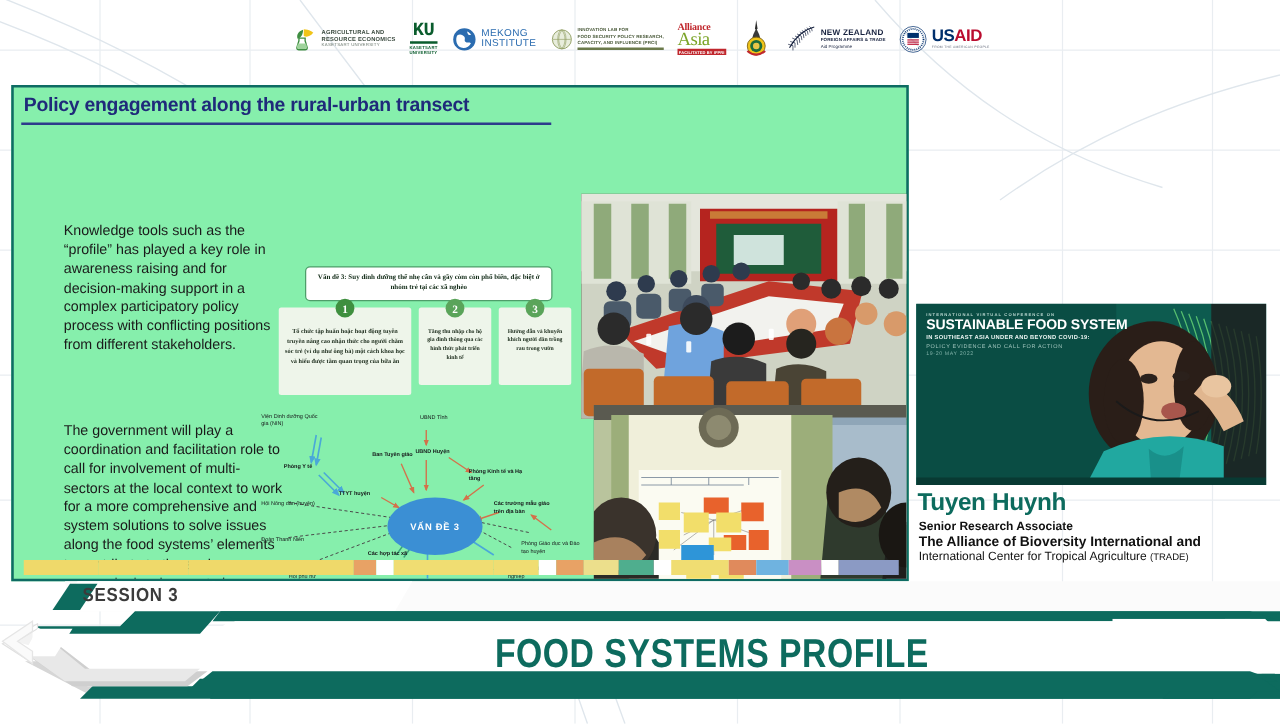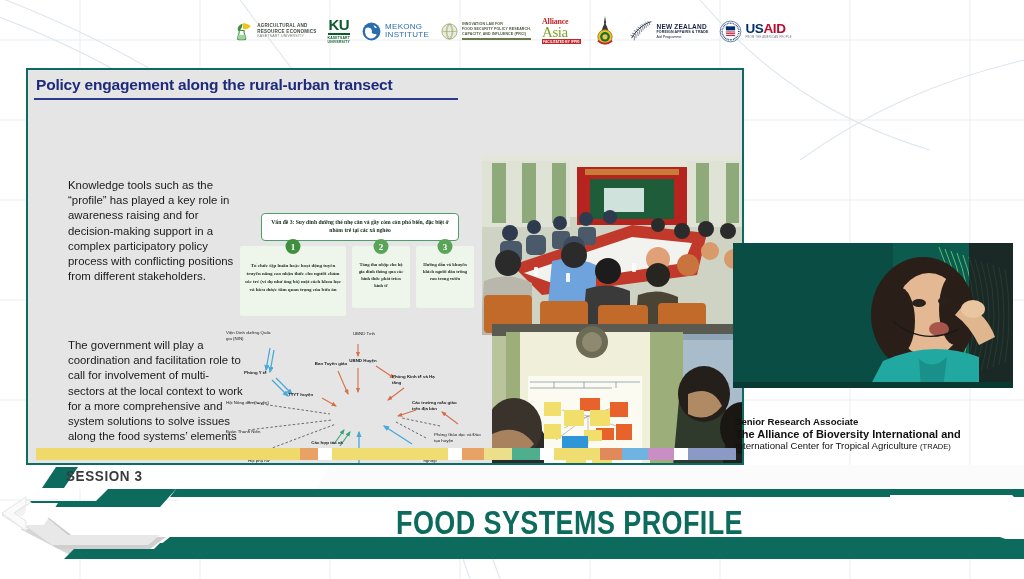--- a/index.html
+++ b/index.html
@@ -13,41 +13,41 @@
   .bg-grid{position:absolute;inset:0;pointer-events:none;z-index:0;}
   
   .logobar{position:absolute;left:0;top:0;width:1024px;height:62px;z-index:3;
            display:flex;align-items:center;justify-content:center;gap:11px;}
   .logo{display:flex;align-items:center;gap:3px;}
   .logo-txt{font-size:4.3px;line-height:1.22;letter-spacing:.2px;color:#3b4a3f;font-weight:bold;text-transform:uppercase;}
   .logo-txt .l1{font-size:4.6px;}
   .logo-txt .sm{font-weight:normal;font-size:3.5px;color:#6c7a70;}
   .mark{flex:0 0 auto;}
   .ku-box{text-align:center;}
-  .ku-big{font-family:Liberation Sans, sans-serif;font-weight:bold;font-size:15px;color:#0a5c2d;line-height:.95;letter-spacing:-.5px;}
+  .ku-big{font-family:Liberation Mono, monospace;font-weight:bold;font-size:15px;color:#0a5c2d;line-height:.95;letter-spacing:-.5px;}
   .ku-rule{height:2px;background:#0a5c2d;margin:1px 0 1px;}
   .ku-sub{font-size:3.4px;font-weight:bold;color:#0a5c2d;line-height:1.25;letter-spacing:.2px;}
   .mek-t1{font-size:8px;color:#2b6cb0;letter-spacing:.3px;line-height:1.05;}
   .mek-t2{font-size:8px;color:#2b6cb0;letter-spacing:.3px;line-height:1.05;}
   .prci-txt{font-size:3.6px;font-weight:bold;color:#4a5a3a;line-height:1.35;letter-spacing:.1px;}
   .prci-rule{height:1.5px;background:#6b7a4a;margin-top:1px;}
   .resakss-top{font-family:"Liberation Serif",serif;font-weight:bold;font-size:8px;color:#c0272d;letter-spacing:-.2px;line-height:1;}
   .resakss-mid{font-family:"Liberation Serif",serif;font-size:15px;color:#7ba428;line-height:.9;letter-spacing:-.5px;}
   .resakss-bot{font-size:3.2px;font-weight:bold;color:#ffffff;background:#c0272d;padding:.5px 1px;letter-spacing:.1px;}
   .nz-t1{font-size:6.5px;font-weight:bold;color:#16213e;letter-spacing:.2px;line-height:1.1;}
   .nz-t2{font-size:3.6px;font-weight:bold;color:#16213e;letter-spacing:.1px;line-height:1.25;}
   .nz-t3{font-size:3.6px;color:#16213e;line-height:1.25;}
   .usaid-t{font-size:13.5px;font-weight:bold;letter-spacing:-.4px;line-height:.95;}
   .usaid-blue{color:#002f6c;}
   .usaid-red{color:#ba0c2f;}
   .usaid-sub{font-size:2.7px;color:#6b7280;letter-spacing:.25px;}
 
   
-  .slide{position:absolute;left:26px;top:68px;width:714px;height:393px;
-         background:#e5e5e5;border:2.5px solid #0e6b63;z-index:4;overflow:hidden;}
+  .slide{position:absolute;left:9px;top:68px;width:714px;height:393px;
+         background:#86efac;border:2.5px solid #0e6b63;z-index:4;overflow:hidden;}
   .slide-title{position:absolute;left:8px;top:6px;width:420px;
         font-size:15.5px;font-weight:bold;color:#1f2a7a;letter-spacing:-.2px;}
   .slide-title-rule{position:absolute;left:6px;top:28px;width:424px;height:1.5px;background:#2e3a8c;}
 
   .body-text{position:absolute;left:40px;font-size:11.4px;line-height:1.335;color:#1a1a1a;width:176px;}
   #para1{top:108px;}
   #para2{top:268px;}
 
   
   .qbanner{position:absolute;left:225px;top:100px;width:212px;height:36px;
@@ -307,20 +307,23 @@
       </g>
       <g stroke="#4a4a4a" stroke-width="0.8" fill="none" stroke-dasharray="2.5 2">
         <path d="M22 76 L104 88"></path>
         <path d="M22 104 L106 94"></path>
         <path d="M30 128 L110 98"></path>
         <path d="M200 112 L170 96"></path>
         <path d="M214 100 L176 92"></path>
       </g>
     </svg>
 
+    <div class="oval">
+      <span>VẤN ĐỀ 3</span>
+    </div>
 
     <div class="dg-lbl" style="left:0px;top:4px;width:52px;">Viện Dinh dưỡng Quốc gia (NIN)</div>
     <div class="dg-lbl b" style="left:18px;top:44px;width:40px;">Phòng Y tế</div>
     <div class="dg-lbl b" style="left:88px;top:35px;width:34px;text-align:center;">Ban Tuyên giáo</div>
     <div class="dg-lbl" style="left:116px;top:5px;width:44px;text-align:center;">UBND Tỉnh</div>
     <div class="dg-lbl b" style="left:120px;top:32px;width:34px;text-align:center;">UBND Huyện</div>
     <div class="dg-lbl b" style="left:166px;top:48px;width:50px;">Phòng Kinh tế và Hạ tầng</div>
     <div class="dg-lbl b" style="left:62px;top:66px;width:38px;">TTYT huyện</div>
     <div class="dg-lbl b" style="left:186px;top:74px;width:48px;">Các trường mẫu giáo trên địa bàn</div>
     <div class="dg-lbl" style="left:0px;top:74px;width:44px;">Hội Nông dân (huyện)</div>
@@ -497,22 +500,30 @@
       <ellipse cx="186" cy="60" rx="7" ry="4" fill="#2b211c"></ellipse>
       <ellipse cx="212" cy="58" rx="7" ry="4" fill="#2b211c"></ellipse>
       <ellipse cx="206" cy="86" rx="10" ry="7" fill="#a8564c"></ellipse>
       <path d="M160 78 q30 26 66 8" stroke="#1a1a1a" stroke-width="1.4" fill="none"></path>
       <path d="M150 118 q48 -22 96 -4 l0 31 l-110 0 z" fill="#21a8a0"></path>
       <path d="M186 116 q14 12 28 -2 l-4 31 l-22 0 z" fill="#19908a"></path>
       <path d="M232 60 q22 12 30 34 l-16 8 q-10 -20 -24 -30 z" fill="#e0b68f"></path>
       <ellipse cx="240" cy="66" rx="12" ry="9" fill="#e9c5a0"></ellipse>
       <rect x="0" y="139" width="280" height="6" fill="#083a33"></rect>
     </svg>
-  </div>
-
+    <div class="vid-ttl">
+      <div class="vid-l0">INTERNATIONAL VIRTUAL CONFERENCE ON</div>
+      <div class="vid-l1">SUSTAINABLE FOOD SYSTEM</div>
+      <div class="vid-l2">IN SOUTHEAST ASIA UNDER AND BEYOND COVID-19:</div>
+      <div class="vid-l3">POLICY EVIDENCE AND CALL FOR ACTION</div>
+      <div class="vid-l4">19-20 MAY 2022</div>
+    </div>
+  </div>
+
+  <div class="sp-name">Tuyen Huynh</div>
   <div class="sp-role">Senior Research Associate</div>
   <div class="sp-org1">The Alliance of Bioversity International and</div>
   <div class="sp-org2"><span>International Center for Tropical Agriculture</span> <span class="small">(TRADE)</span></div>
 </div>
 
 <svg class="banner" viewBox="0 0 1024 124">
 
   <path d="M36 16 L1024 16 L1024 32 L40 32 Z" fill="#ffffff" opacity="0"></path>
   <path d="M48 13 L1024 13 L1024 36 L52 36 Z" fill="#f7f7f7" opacity=".0"></path>
 

